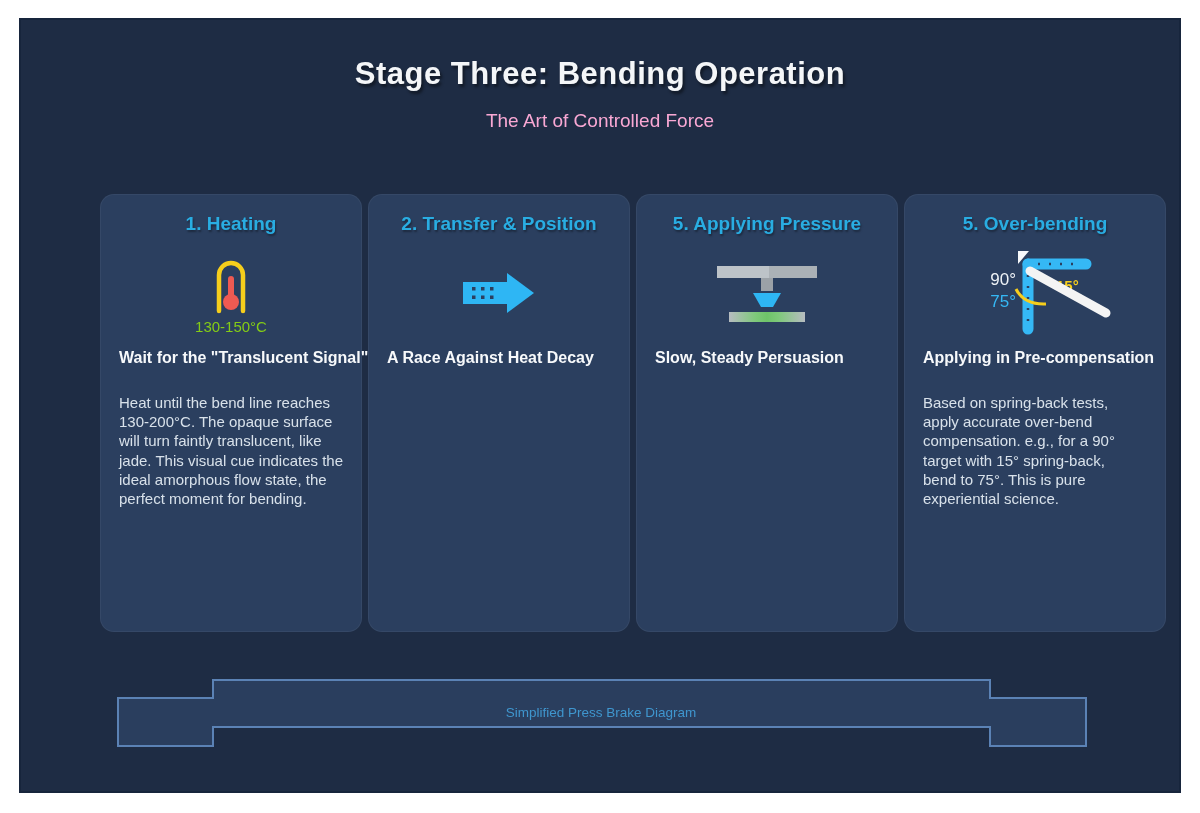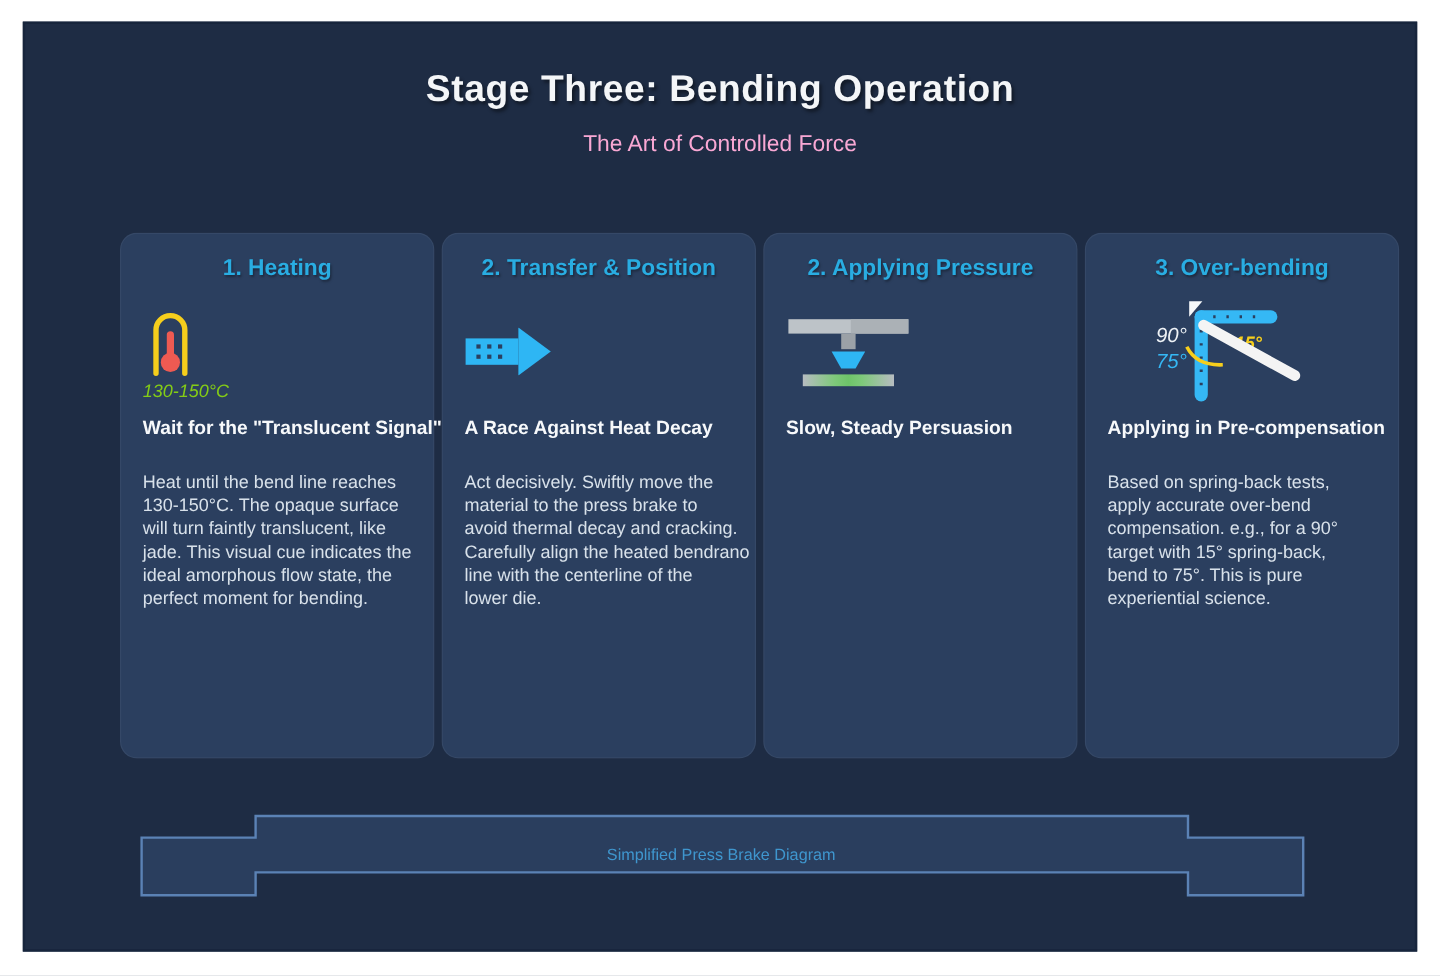--- a/index.html
+++ b/index.html
@@ -11,21 +11,21 @@
                 font-size:31px; font-weight:bold; color:#f4f6f8; letter-spacing:0.5px;
                 text-shadow:2px 3px 3px rgba(0,0,0,0.45); }
   .main-subtitle { position:absolute; top:90px; left:0; width:100%; text-align:center;
                    font-size:19px; color:#f9a8d4; }
   .cards { position:absolute; left:39px; top:174px; width:1104px; display:flex; gap:6px;margin-left:40px; }
   .card { width:262px; height:438px; background:#2b3f5f; border-radius:14px;
           border:1px solid rgba(255,255,255,0.05); padding:18px 18px 0 18px; position:relative; }
   .card-title { font-size:19px; font-weight:bold; color:#29ade2; text-align:center; height:24px;
                 text-shadow:1px 2px 2px rgba(0,0,0,0.35); white-space:nowrap; }
   .icon-zone { height:96px; margin-top:8px; display:flex; flex-direction:column;
-               align-items:flex-start; justify-content:center;font-style:italic; }
+               align-items:center; justify-content:center; }
   .temp-label { font-size:15px; color:#84cc16; margin-top:4px; }
   .card-subtitle { font-size:16px; font-weight:bold; color:#f7f9fb; white-space:nowrap;
                    overflow:visible; margin-top:8px; }
   .body { margin-top:26px; font-size:15px; line-height:19.2px; color:#d8e1ea; white-space:pre; }
   .diagram { position:absolute; left:90px; top:650px; width:985px; height:85px; }
   .diagram-label { font-size:13.5px; fill:#3f96ce; }
 </style>
 </head>
 <body>
 
@@ -42,21 +42,21 @@
         <div class="icon-zone">
           <svg width="46" height="62" viewBox="0 0 46 62">
             <path d="M11,59 L11,23 A12,12 0 0 1 35,23 L35,59" fill="none" stroke="#f6ce1c" stroke-width="4.5" stroke-linecap="round"></path>
             <line x1="23" y1="27" x2="23" y2="43" stroke="#ee5a52" stroke-width="6" stroke-linecap="round"></line>
             <circle cx="23" cy="50" r="8" fill="#ee5a52"></circle>
           </svg>
           <div class="temp-label">130-150°C</div>
         </div>
         <div class="card-subtitle">Wait for the "Translucent Signal"</div>
         <p class="body">Heat until the bend line reaches
-130-150°C. The opaque surface
+130-200°C. The opaque surface
 will turn faintly translucent, like
 jade. This visual cue indicates the
 ideal amorphous flow state, the
 perfect moment for bending.</p>
       </section>
 
       <section class="card">
         <h2 class="card-title">2. Transfer &amp; Position</h2>
         <div class="icon-zone">
           <svg width="74" height="40" viewBox="0 0 74 40">
@@ -66,30 +66,24 @@
               <rect x="10" y="14" width="3.5" height="3.5"></rect>
                 <rect x="19" y="14" width="3.5" height="3.5"></rect>
                 <rect x="28" y="14" width="3.5" height="3.5"></rect>
               <rect x="10" y="22.5" width="3.5" height="3.5"></rect>
                 <rect x="19" y="22.5" width="3.5" height="3.5"></rect>
                 <rect x="28" y="22.5" width="3.5" height="3.5"></rect>
             </g>
           </svg>
         </div>
         <div class="card-subtitle">A Race Against Heat Decay</div>
-        <p class="body">Act decisively. Swiftly move the
-material to the press brake to
-avoid thermal decay and cracking.
-Carefully align the heated bendrano
-line with the centerline of the
-lower die.</p>
       </section>
 
       <section class="card">
-        <h2 class="card-title">2. Applying Pressure</h2>
+        <h2 class="card-title">5. Applying Pressure</h2>
         <div class="icon-zone">
           <svg width="104" height="58" viewBox="0 0 104 58">
             <defs>
               <linearGradient id="greenGrad" x1="0" y1="0" x2="1" y2="0">
                 <stop offset="0%" stop-color="#b7bcc1"></stop>
                 <stop offset="35%" stop-color="#7ec97a"></stop>
                 <stop offset="50%" stop-color="#6ec469"></stop>
                 <stop offset="65%" stop-color="#7ec97a"></stop>
                 <stop offset="100%" stop-color="#b7bcc1"></stop>
               </linearGradient>
@@ -98,21 +92,21 @@
             <rect x="54" y="2" width="48" height="12" fill="#abb1b6"></rect>
             <rect x="46" y="14" width="12" height="13" fill="#9ba1a7"></rect>
             <polygon points="38,29 66,29 58,43 46,43" fill="#2eb6f4"></polygon>
             <rect x="14" y="48" width="76" height="10" fill="url(#greenGrad)"></rect>
           </svg>
         </div>
         <div class="card-subtitle">Slow, Steady Persuasion</div>
       </section>
 
       <section class="card">
-        <h2 class="card-title">3. Over-bending</h2>
+        <h2 class="card-title">5. Over-bending</h2>
         <div class="icon-zone">
           <svg width="170" height="92" viewBox="0 0 170 92">
             <text x="66" y="38" text-anchor="end" font-size="17" fill="#eef2f6">90°</text>
             <text x="66" y="60" text-anchor="end" font-size="17" fill="#35b8f5">75°</text>
             <polygon points="68,4 79,4 68,17" fill="#f6f8fa"></polygon>
             <path d="M78,17 L78,82" stroke="#35b8f5" stroke-width="11" stroke-linecap="round" fill="none"></path>
             <path d="M78,17 L136,17" stroke="#35b8f5" stroke-width="11" stroke-linecap="round" fill="none"></path>
             <path d="M78,28 L78,74" stroke="#2b3f5f" stroke-width="2.5" stroke-dasharray="2 9" fill="none"></path>
             <path d="M88,17 L128,17" stroke="#2b3f5f" stroke-width="2.5" stroke-dasharray="2 9" fill="none"></path>
             <path d="M66,42 Q74,58 96,57" stroke="#f6ce1c" stroke-width="3" fill="none"></path>

